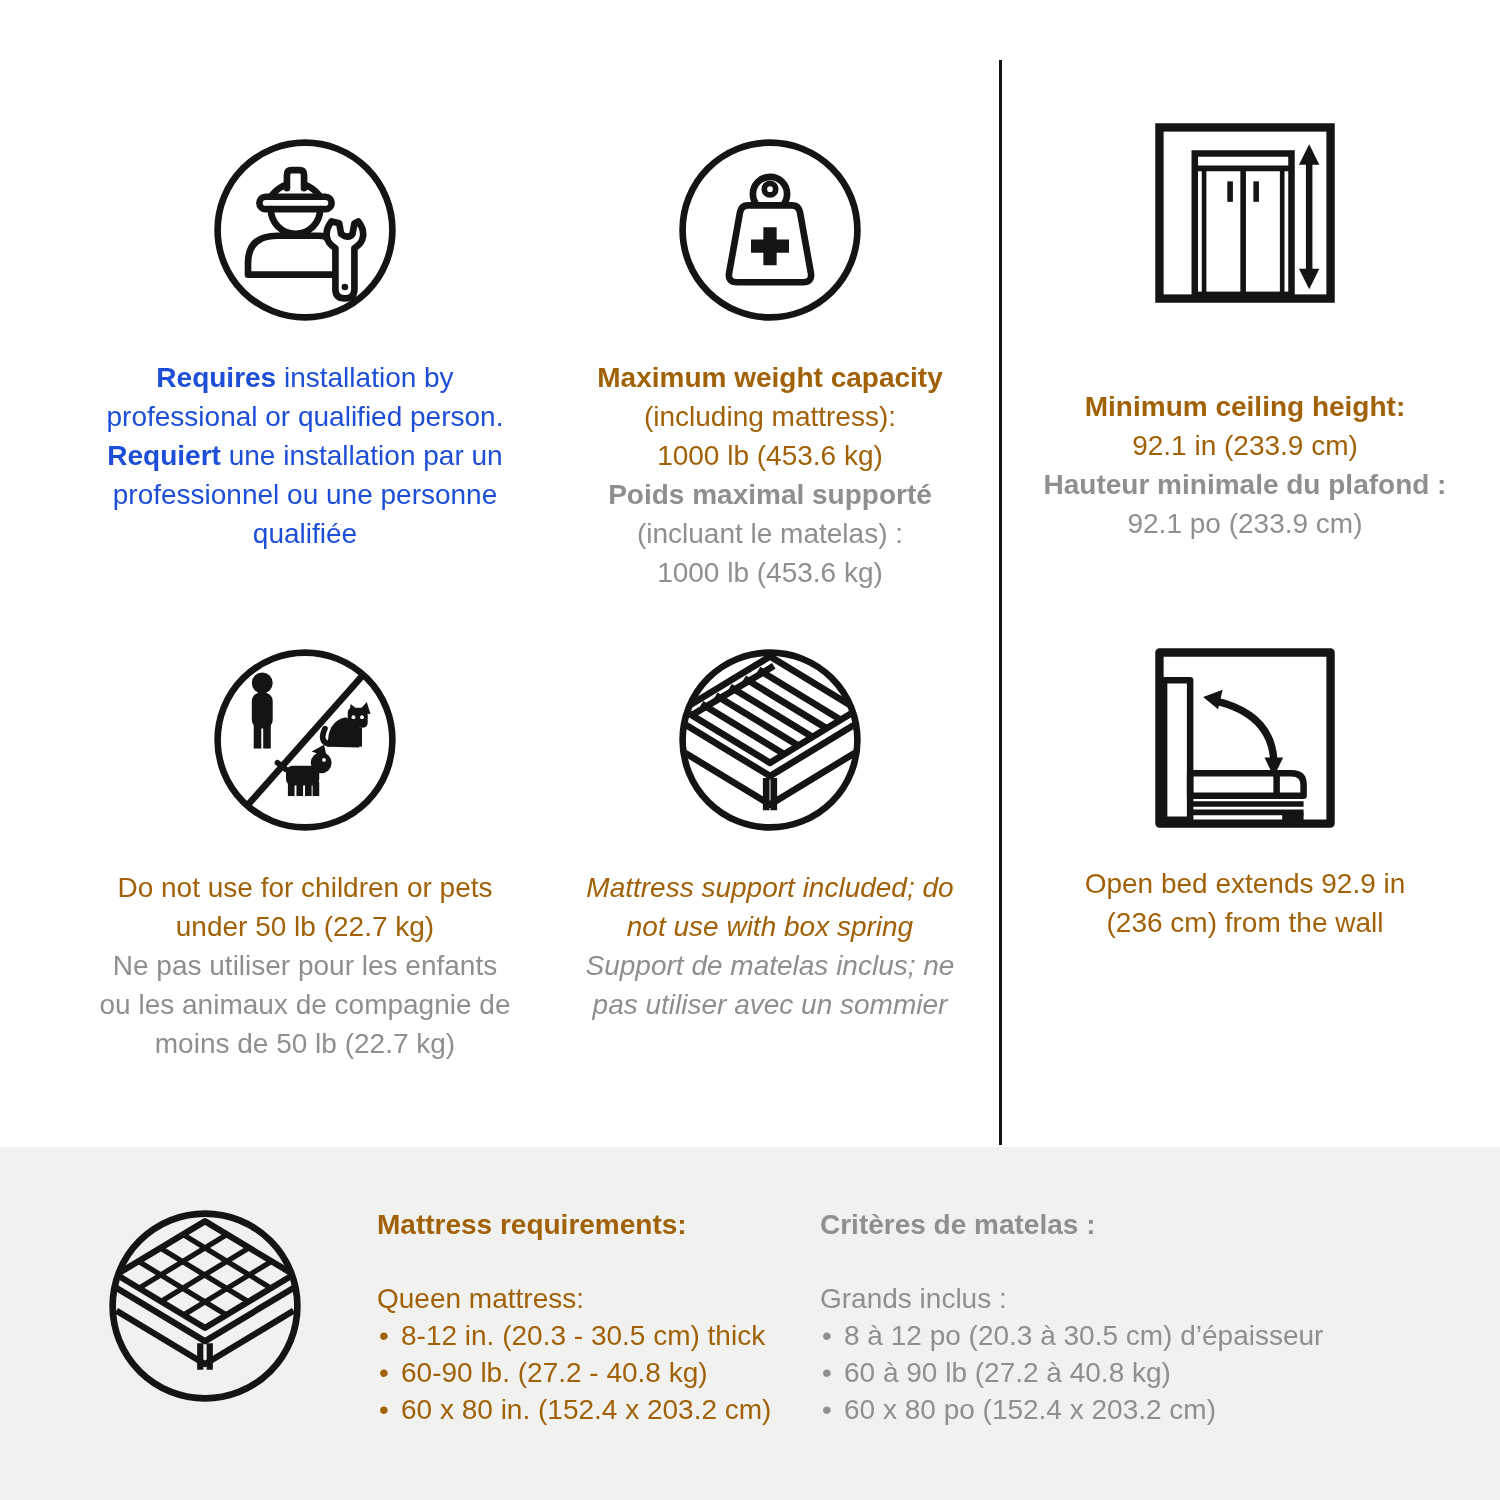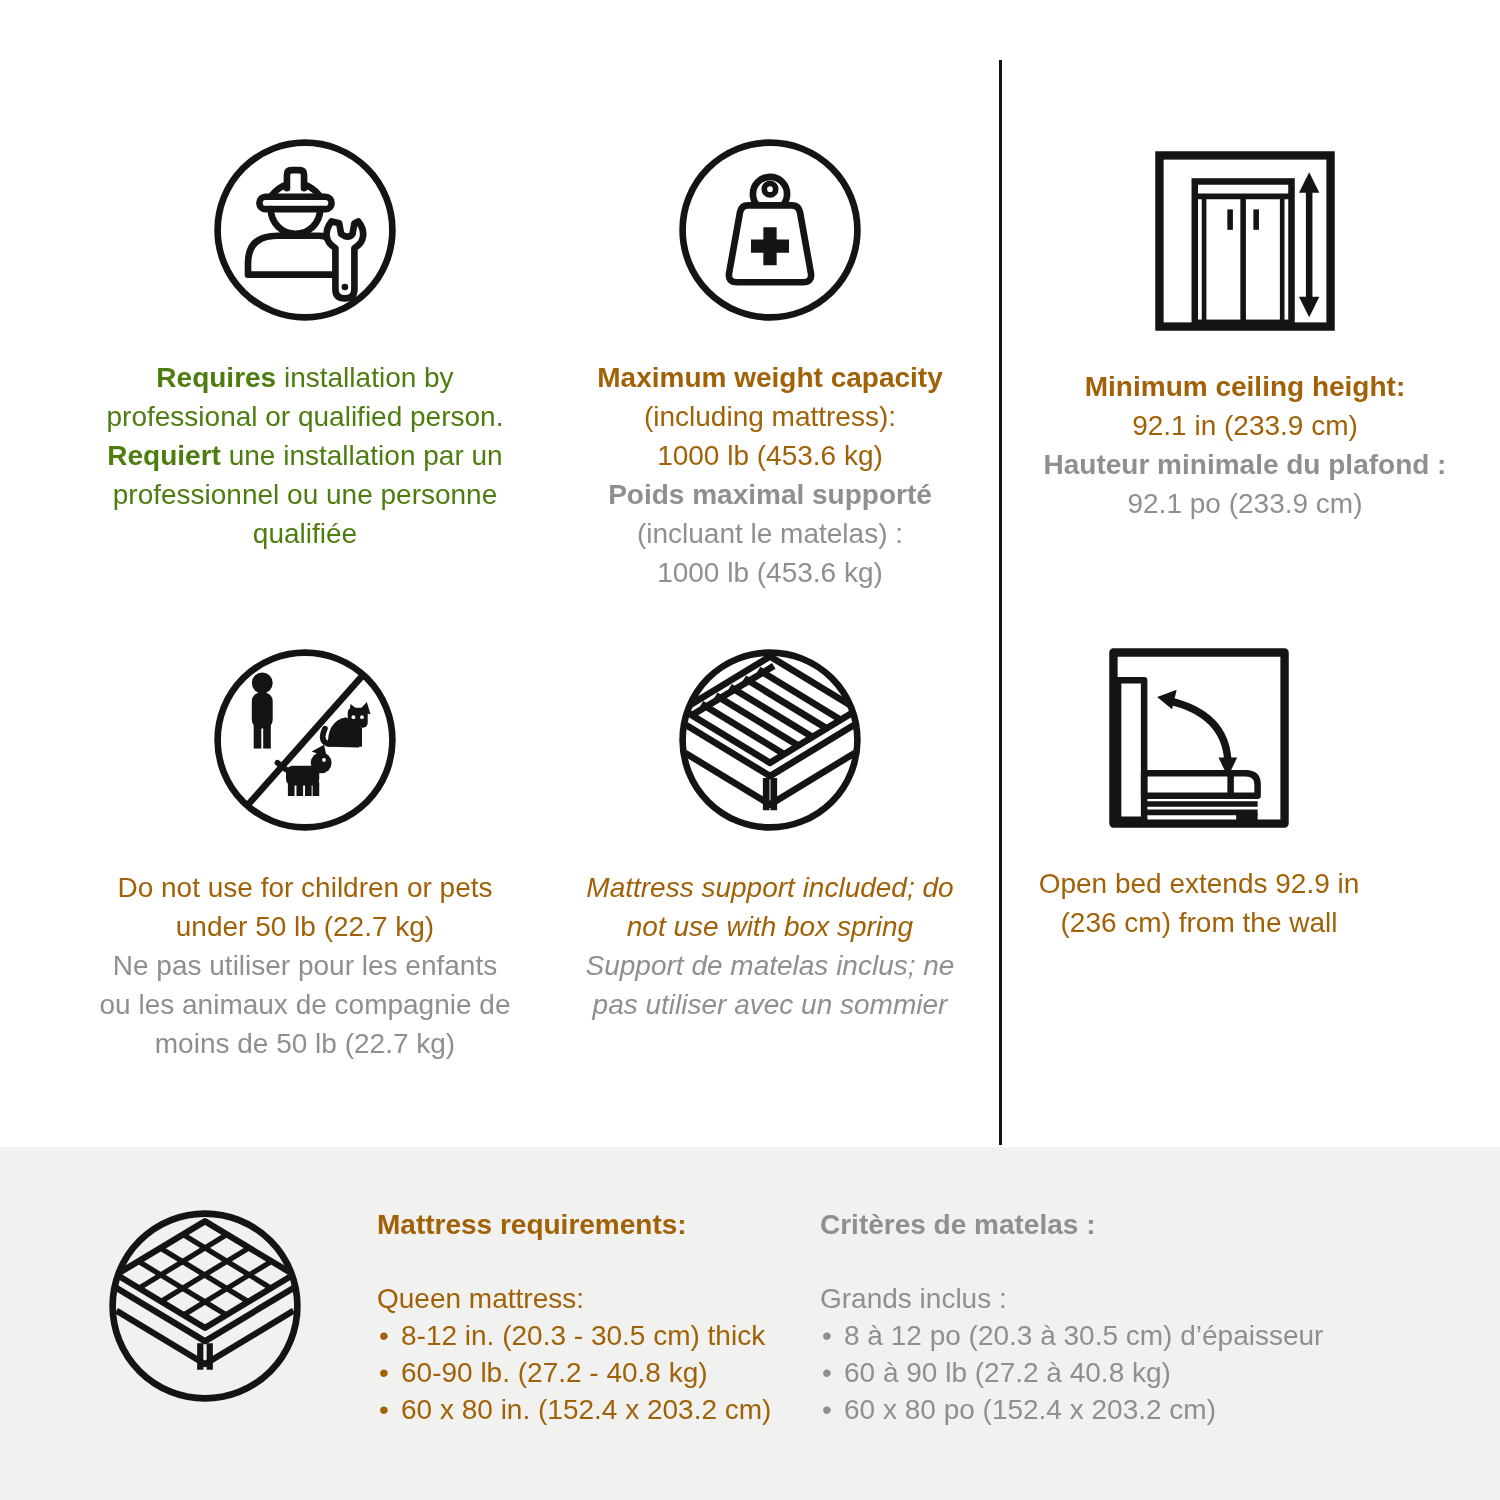--- a/index.html
+++ b/index.html
@@ -4,21 +4,21 @@
 <style>
   html,body{margin:0;padding:0;background:#ffffff;}
   .page{position:relative;width:1500px;height:1500px;background:#ffffff;overflow:hidden;
         font-family:"Liberation Sans", sans-serif;}
   .divider{position:absolute;left:999px;top:60px;width:3px;height:1085px;background:#141414;}
   .cell{position:absolute;display:flex;flex-direction:column;align-items:center;text-align:center;}
   .icon{flex:0 0 auto;}
   .txt{margin-top:33px;font-size:28px;line-height:39px;}
   .lines{white-space:pre-line;margin:0;}
   .b{font-weight:bold;}
-  .red{color:#4d7c0f;}
+  .red{color:#1d4ed8;}
   .blk{color:#a16207;}
   .gry{color:#8f8f8f;}
   .bottom{position:absolute;left:0;top:1147px;width:1500px;height:353px;background:#f1f1f0;}
   .bot-block{position:absolute;top:59px;font-size:28px;line-height:37px;}
   .bot-title{font-weight:bold;margin:0 0 37px 0;}
   .bot-sub{margin:0;}
   ul.bullets{list-style:none;margin:0;padding:0;}
   ul.bullets li{position:relative;padding-left:24px;}
   ul.bullets li::before{content:"\2022";position:absolute;left:2px;}
   svg{display:block;}
@@ -65,21 +65,21 @@
     <div class="txt">
       <p class="lines blk"><span class="b">Maximum weight capacity</span><span>
 (including mattress):
 1000 lb (453.6 kg)</span></p>
       <p class="lines gry"><span class="b">Poids maximal supporté</span><span>
 (incluant le matelas) :
 1000 lb (453.6 kg)</span></p>
     </div>
   </div>
 
-  <div class="cell" style="left:1005px;top:148px;width:480px;">
+  <div class="cell" style="left:1005px;top:120px;width:480px;gap:48px;">
     <div class="icon">
       <svg width="186" height="186" viewBox="0 0 200 200" fill="none" stroke="#141414" stroke-width="7" stroke-linejoin="miter" stroke-linecap="butt">
         <rect x="8" y="8" width="184" height="184" stroke-width="9"></rect>
         <rect x="46" y="36" width="104" height="152"></rect>
         <line x1="46" y1="52" x2="150" y2="52" stroke-width="6"></line>
         <line x1="56" y1="52" x2="56" y2="188" stroke-width="5"></line>
         <line x1="140" y1="52" x2="140" y2="188" stroke-width="5"></line>
         <line x1="98" y1="52" x2="98" y2="188" stroke-width="6"></line>
         <line x1="84" y1="66" x2="84" y2="88" stroke-width="6"></line>
         <line x1="112" y1="66" x2="112" y2="88" stroke-width="6"></line>
@@ -165,21 +165,21 @@
       </svg>
     </div>
     <div class="txt">
       <p class="lines blk">Mattress support included; do
 not use with box spring</p>
       <p class="lines gry">Support de matelas inclus; ne
 pas utiliser avec un sommier</p>
     </div>
   </div>
 
-  <div class="cell" style="left:959px;top:645px;width:480px;justify-content:flex-end;">
+  <div class="cell" style="left:1005px;top:645px;width:480px;justify-content:flex-end;">
     <div class="icon">
       <svg width="186" height="186" viewBox="0 0 200 200" fill="none" stroke="#141414" stroke-width="7" stroke-linejoin="round" stroke-linecap="butt">
         <rect x="8" y="8" width="184" height="184" stroke-width="9"></rect>
         <rect x="13" y="38" width="28" height="150"></rect>
         <path d="M68 60 Q128 74 131 124" stroke-width="8"></path>
         <path d="M131 142 L121 121 L141 121 Z" fill="#141414" stroke="none"></path>
         <path d="M55 56 L76 48 L71 69 Z" fill="#141414" stroke="none"></path>
         <path d="M41 138 H150 Q163 138 163 150 V162 H41 Z"></path>
         <line x1="134" y1="138" x2="134" y2="162"></line>
         <line x1="41" y1="171" x2="163" y2="171" stroke-width="6"></line>

